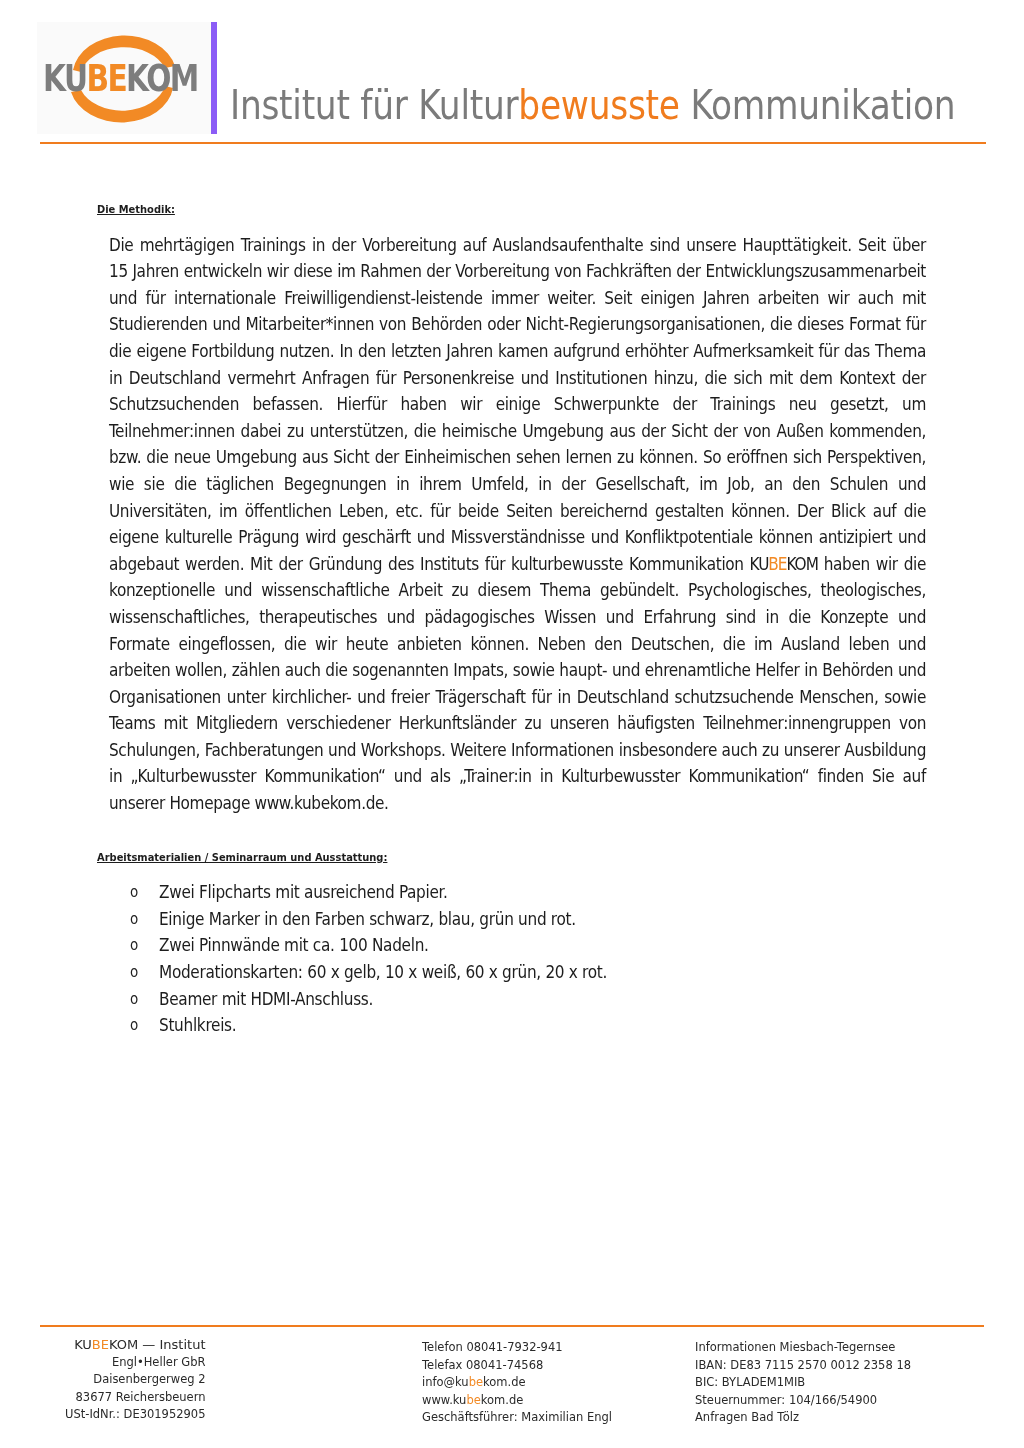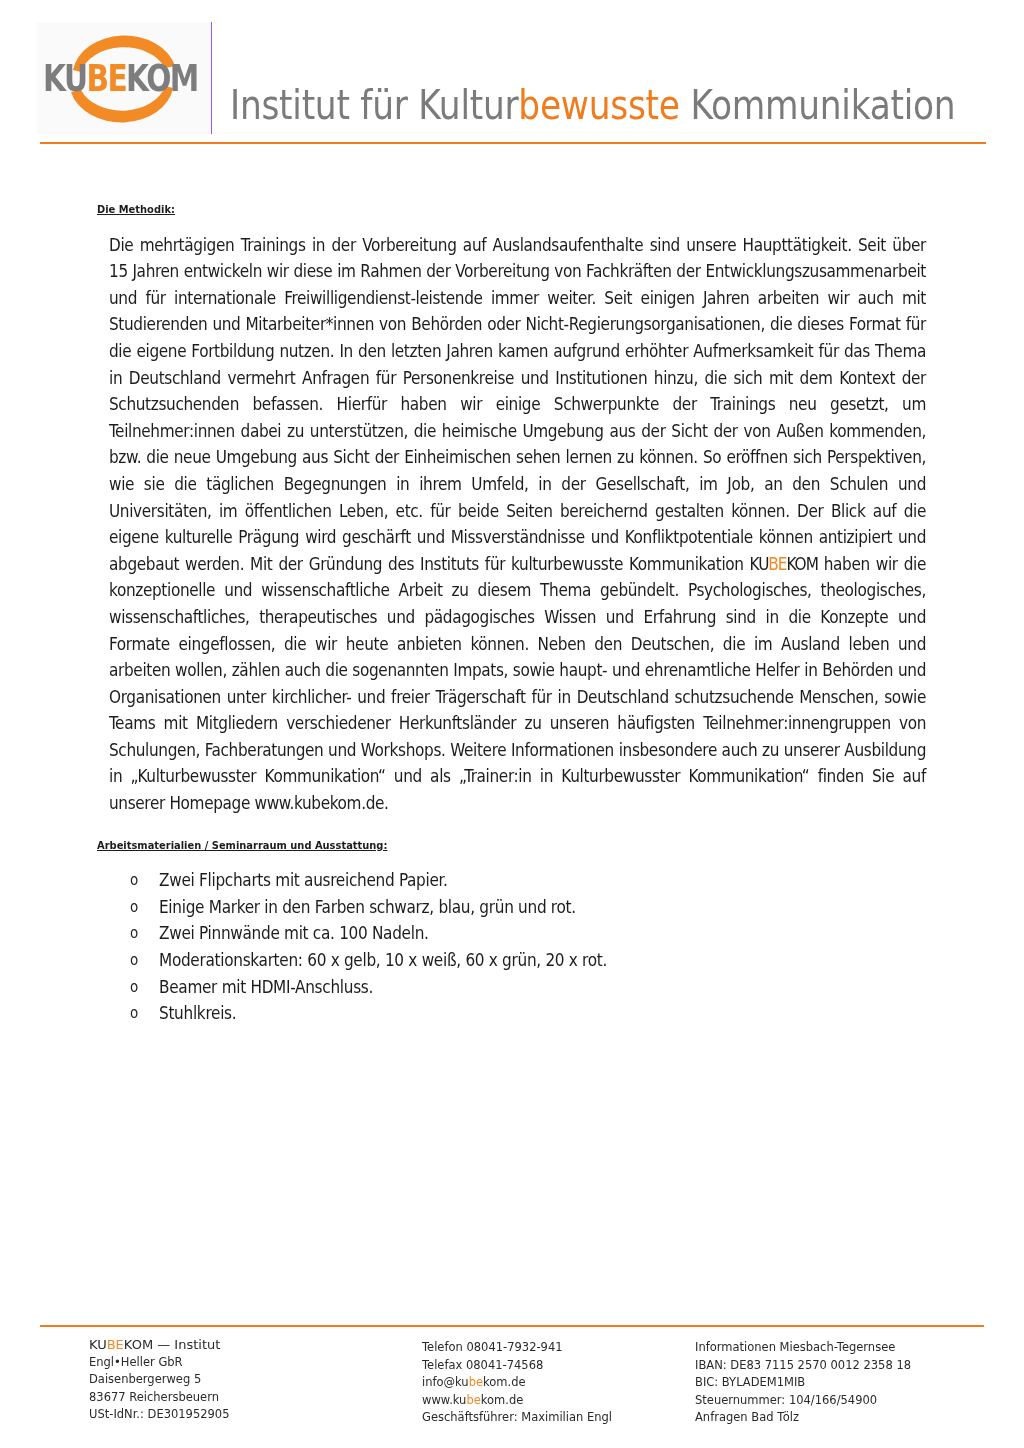--- a/index.html
+++ b/index.html
@@ -1,40 +1,40 @@
 <!DOCTYPE html>
 <html><head>
   <meta charset="utf-8">
   <style>
     html, body { margin: 0; padding: 0; background: #ffffff; }
     body { width: 1024px; height: 1448px; position: relative; overflow: hidden; font-family: "Liberation Sans", sans-serif; color: #1a1a1a; }
 
     .header { position: absolute; left: 0; top: 0; width: 1024px; height: 160px; }
-    .logo-box { position: absolute; left: 37px; top: 22px; width: 174px; height: 112px; background: #fafafa; border-right: 1px solid #8b5cf6; }
+    .logo-box { position: absolute; left: 37px; top: 22px; width: 174px; height: 112px; background: #fafafa; border-right: 6px solid #8b5cf6; }
     .logo-ring { position: absolute; left: 22px; top: 8px; width: 128px; height: 96px; }
     .logo-text { position: absolute; left: 6px; top: 34px; width: 165px; text-align: center; font-family: "DejaVu Sans", sans-serif; font-weight: bold; font-size: 38px; letter-spacing: -2px; color: #7d7d7d; transform: scaleX(0.78); transform-origin: left center; white-space: nowrap; }
     .logo-text .be { color: #f28a25; }
     .header-title { position: absolute; left: 230px; top: 82px; font-family: "DejaVu Sans", sans-serif; font-size: 40px; color: #7b7b7b; white-space: nowrap; transform: scaleX(0.86); transform-origin: left top; letter-spacing: -0.3px; }
     .header-title .hl { color: #f07c1e; }
     .header-rule { position: absolute; left: 40px; top: 142px; width: 946px; height: 2px; background: #f07c1e; }
 
     .content { position: absolute; left: 97px; top: 197px; width: 829px; font-family: "DejaVu Sans Condensed", "DejaVu Sans", sans-serif; font-size: 17px; line-height: 26.6px; color: #1d1d1d; }
     .heading { font-weight: bold; text-decoration: underline; margin: 0; font-size: 11px; }
     .para { text-align: justify; margin: 8px 0 0 12px; font-stretch: condensed; letter-spacing: -0.35px; }
     .inline-logo { font-family: "DejaVu Sans", sans-serif; letter-spacing: -1px; }
     .inline-logo .be { color: #f28a25; }
-    .heading2 { margin-top: 16px; }
+    .heading2 { margin-top: 28px; }
     ul.materials { list-style: none; margin: 8px 0 0 0; padding: 0; }
     ul.materials li { position: relative; padding-left: 62px; letter-spacing: -0.3px; }
     ul.materials li .bullet { position: absolute; left: 33px; top: 0; font-size: 15px; }
 
     .footer-rule { position: absolute; left: 40px; top: 1325px; width: 944px; height: 2px; background: #f07c1e; }
     .footer-col { position: absolute; top: 1336px; font-family: "DejaVu Sans", sans-serif; font-size: 11.5px; line-height: 17.6px; color: #2a2a2a; white-space: nowrap; }
     .footer-col .be { color: #f28a25; }
-    .fc1 { left: 89px; }
+    .fc1 { left: 65px; text-align: right; }
     .fc2 { left: 402px; top: 1339px; margin-left: 20px; }
     .fc3 { left: 695px; top: 1339px; }
     .fc1 .brand { font-size: 13px; }
   </style>
 </head>
 <body>
 
 <div class="header">
   <div class="logo-box">
     <svg class="logo-ring" viewBox="0 0 128 96">
@@ -60,21 +60,21 @@
     <li><span class="bullet">o</span><span>Beamer mit HDMI-Anschluss.</span></li>
     <li><span class="bullet">o</span><span>Stuhlkreis.</span></li>
   </ul>
 </div>
 
 <div class="footer-rule"></div>
 
 <div class="footer-col fc1">
   <div class="brand"><span>KU</span><span class="be">BE</span><span>KOM — Institut</span></div>
   <div>Engl•Heller GbR</div>
-  <div>Daisenbergerweg 5</div>
+  <div>Daisenbergerweg 2</div>
   <div>83677 Reichersbeuern</div>
   <div>USt-IdNr.: DE301952905</div>
 </div>
 
 <div class="footer-col fc2">
   <div>Telefon 08041-7932-941</div>
   <div>Telefax 08041-74568</div>
   <div><span>info@ku</span><span class="be">be</span><span>kom.de</span></div>
   <div><span>www.ku</span><span class="be">be</span><span>kom.de</span></div>
   <div>Geschäftsführer: Maximilian Engl</div>

